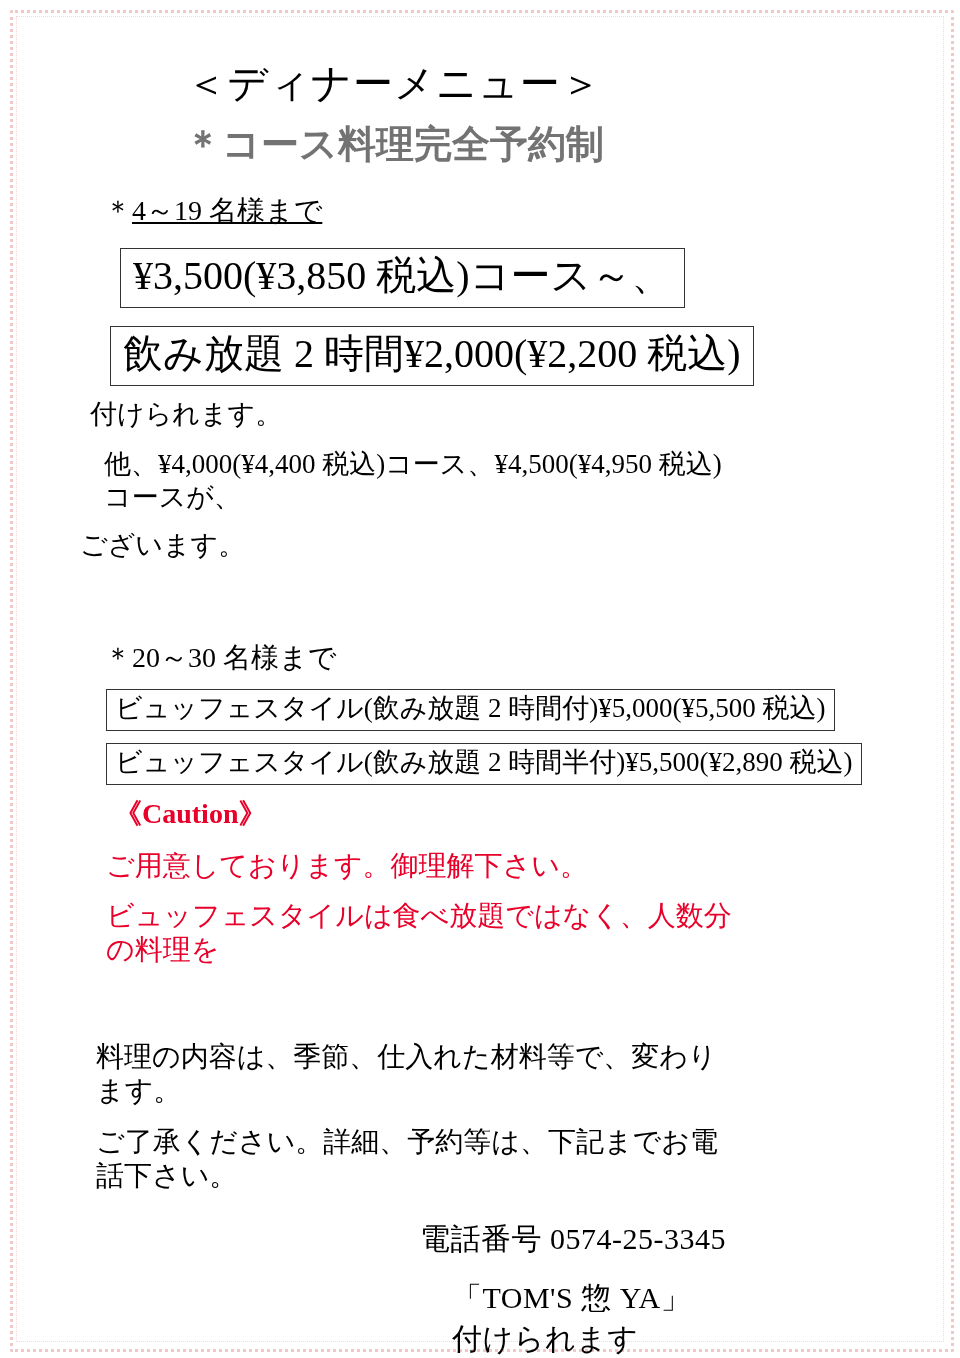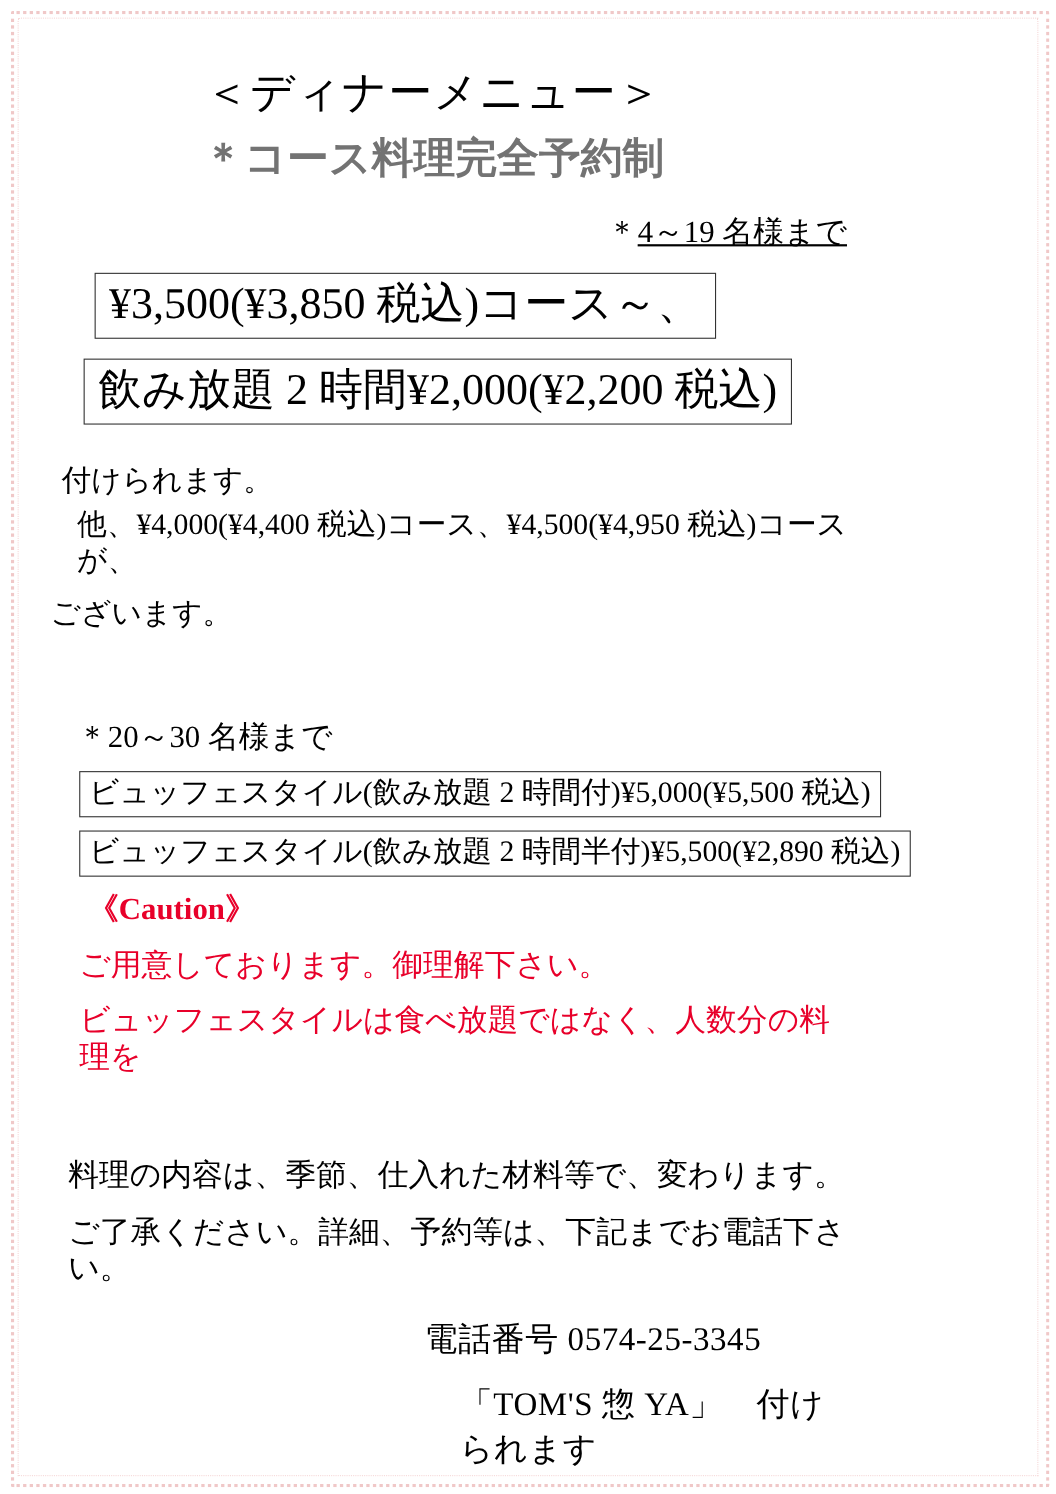--- a/index.html
+++ b/index.html
@@ -36,21 +36,21 @@
     border: 1px dotted #f5d8d8;
     pointer-events: none;
   }
 
   .sheet {
     position: absolute;
     left: 0;
     top: 0;
     width: 788px;
     height: 1358px;
-    padding: 0 18px;
+    padding: 0 52px;
     box-sizing: border-box;
   }
 
   .title {
     text-align: center;
     font-size: 40px;
     letter-spacing: 1px;
     margin-top: 62px;
     line-height: 1.1;
   }
@@ -71,21 +71,20 @@
     font-weight: bold;
     margin-top: 14px;
     line-height: 1.1;
     letter-spacing: -1px;
   }
 
   .section-head {
     font-size: 28px;
     margin-top: 26px;
     margin-left: 52px;
-    text-align: right;
   }
   .section-head .ul {
     text-decoration: underline;
   }
 
   .price-box {
     display: inline-block;
     border: 1px solid #333;
     padding: 4px 12px 8px 12px;
     font-size: 40px;
@@ -98,26 +97,26 @@
     margin-left: 68px;
   }
   .price-row2 {
     margin-top: 18px;
     margin-left: 58px;
   }
 
   .body-line {
     font-size: 27px;
     margin-left: 38px;
-    margin-top: 34px;
+    margin-top: 12px;
     line-height: 1.2;
   }
   .body-line.indent {
     margin-left: 52px;
-    margin-top: 8px;
+    margin-top: 18px;
   }
   .body-line.indent2 {
     margin-left: 28px;
     margin-top: 16px;
   }
 
   .section-head2 {
     font-size: 28px;
     margin-top: 78px;
     margin-left: 52px;

